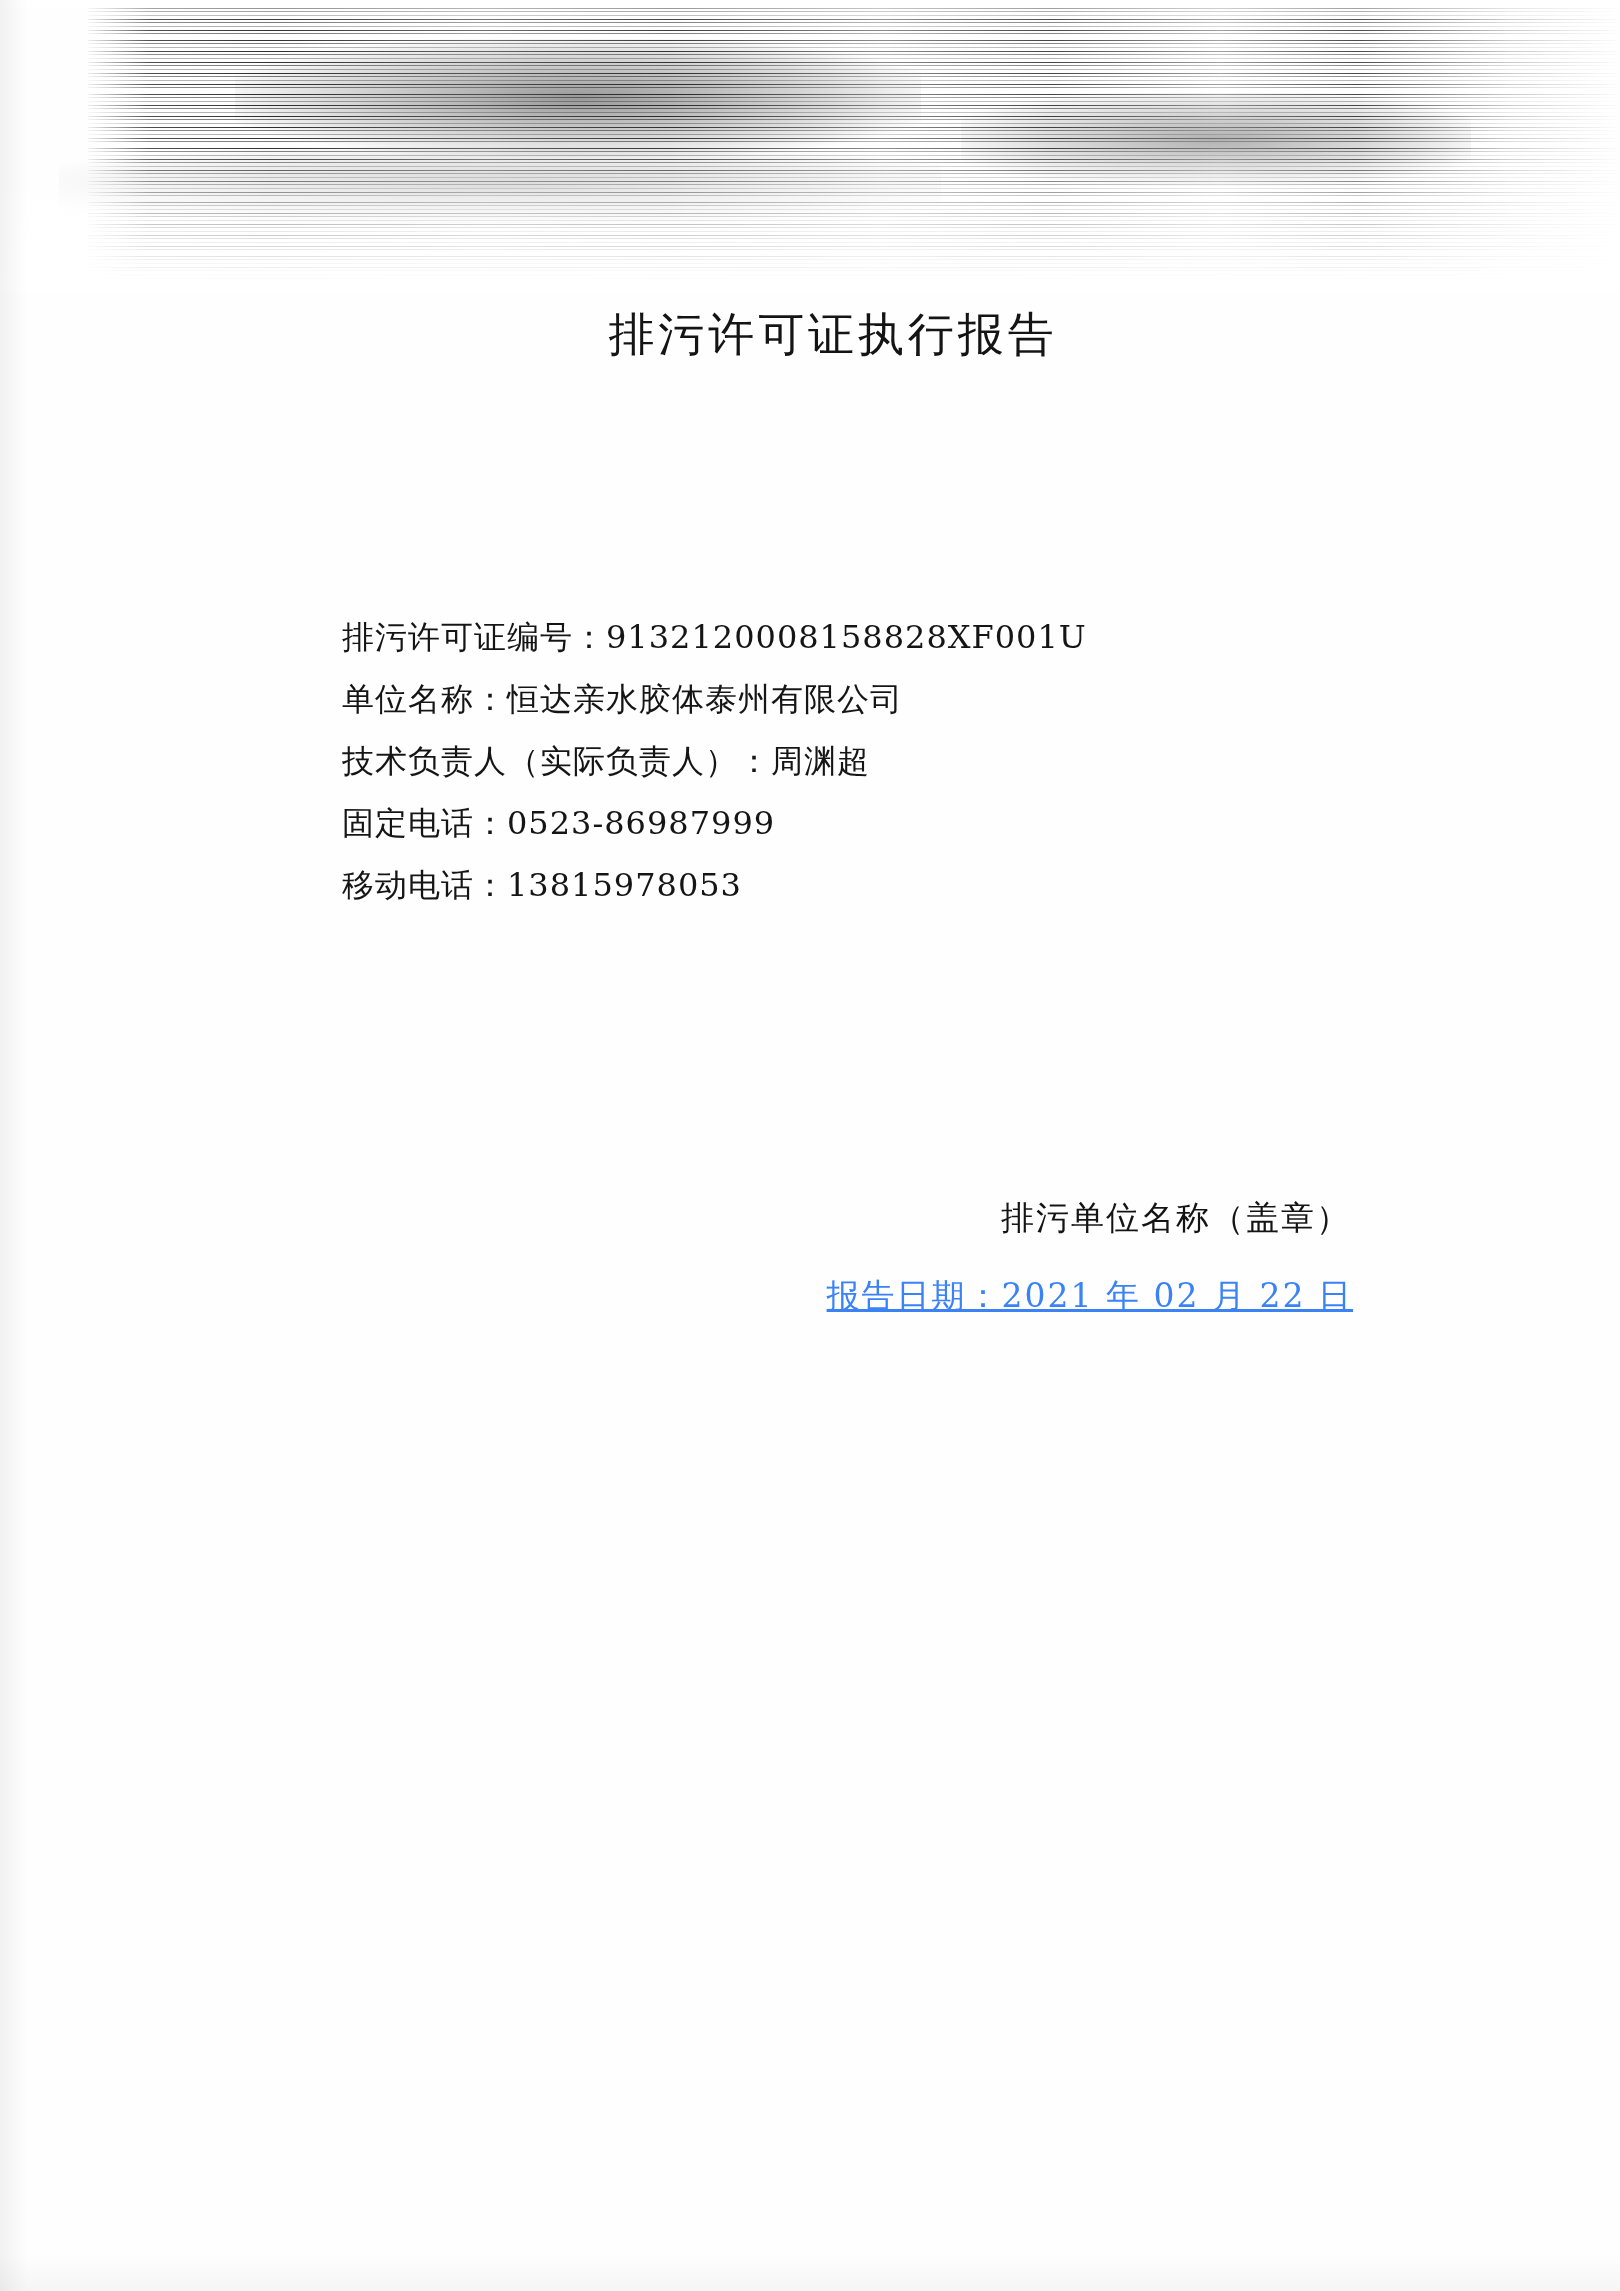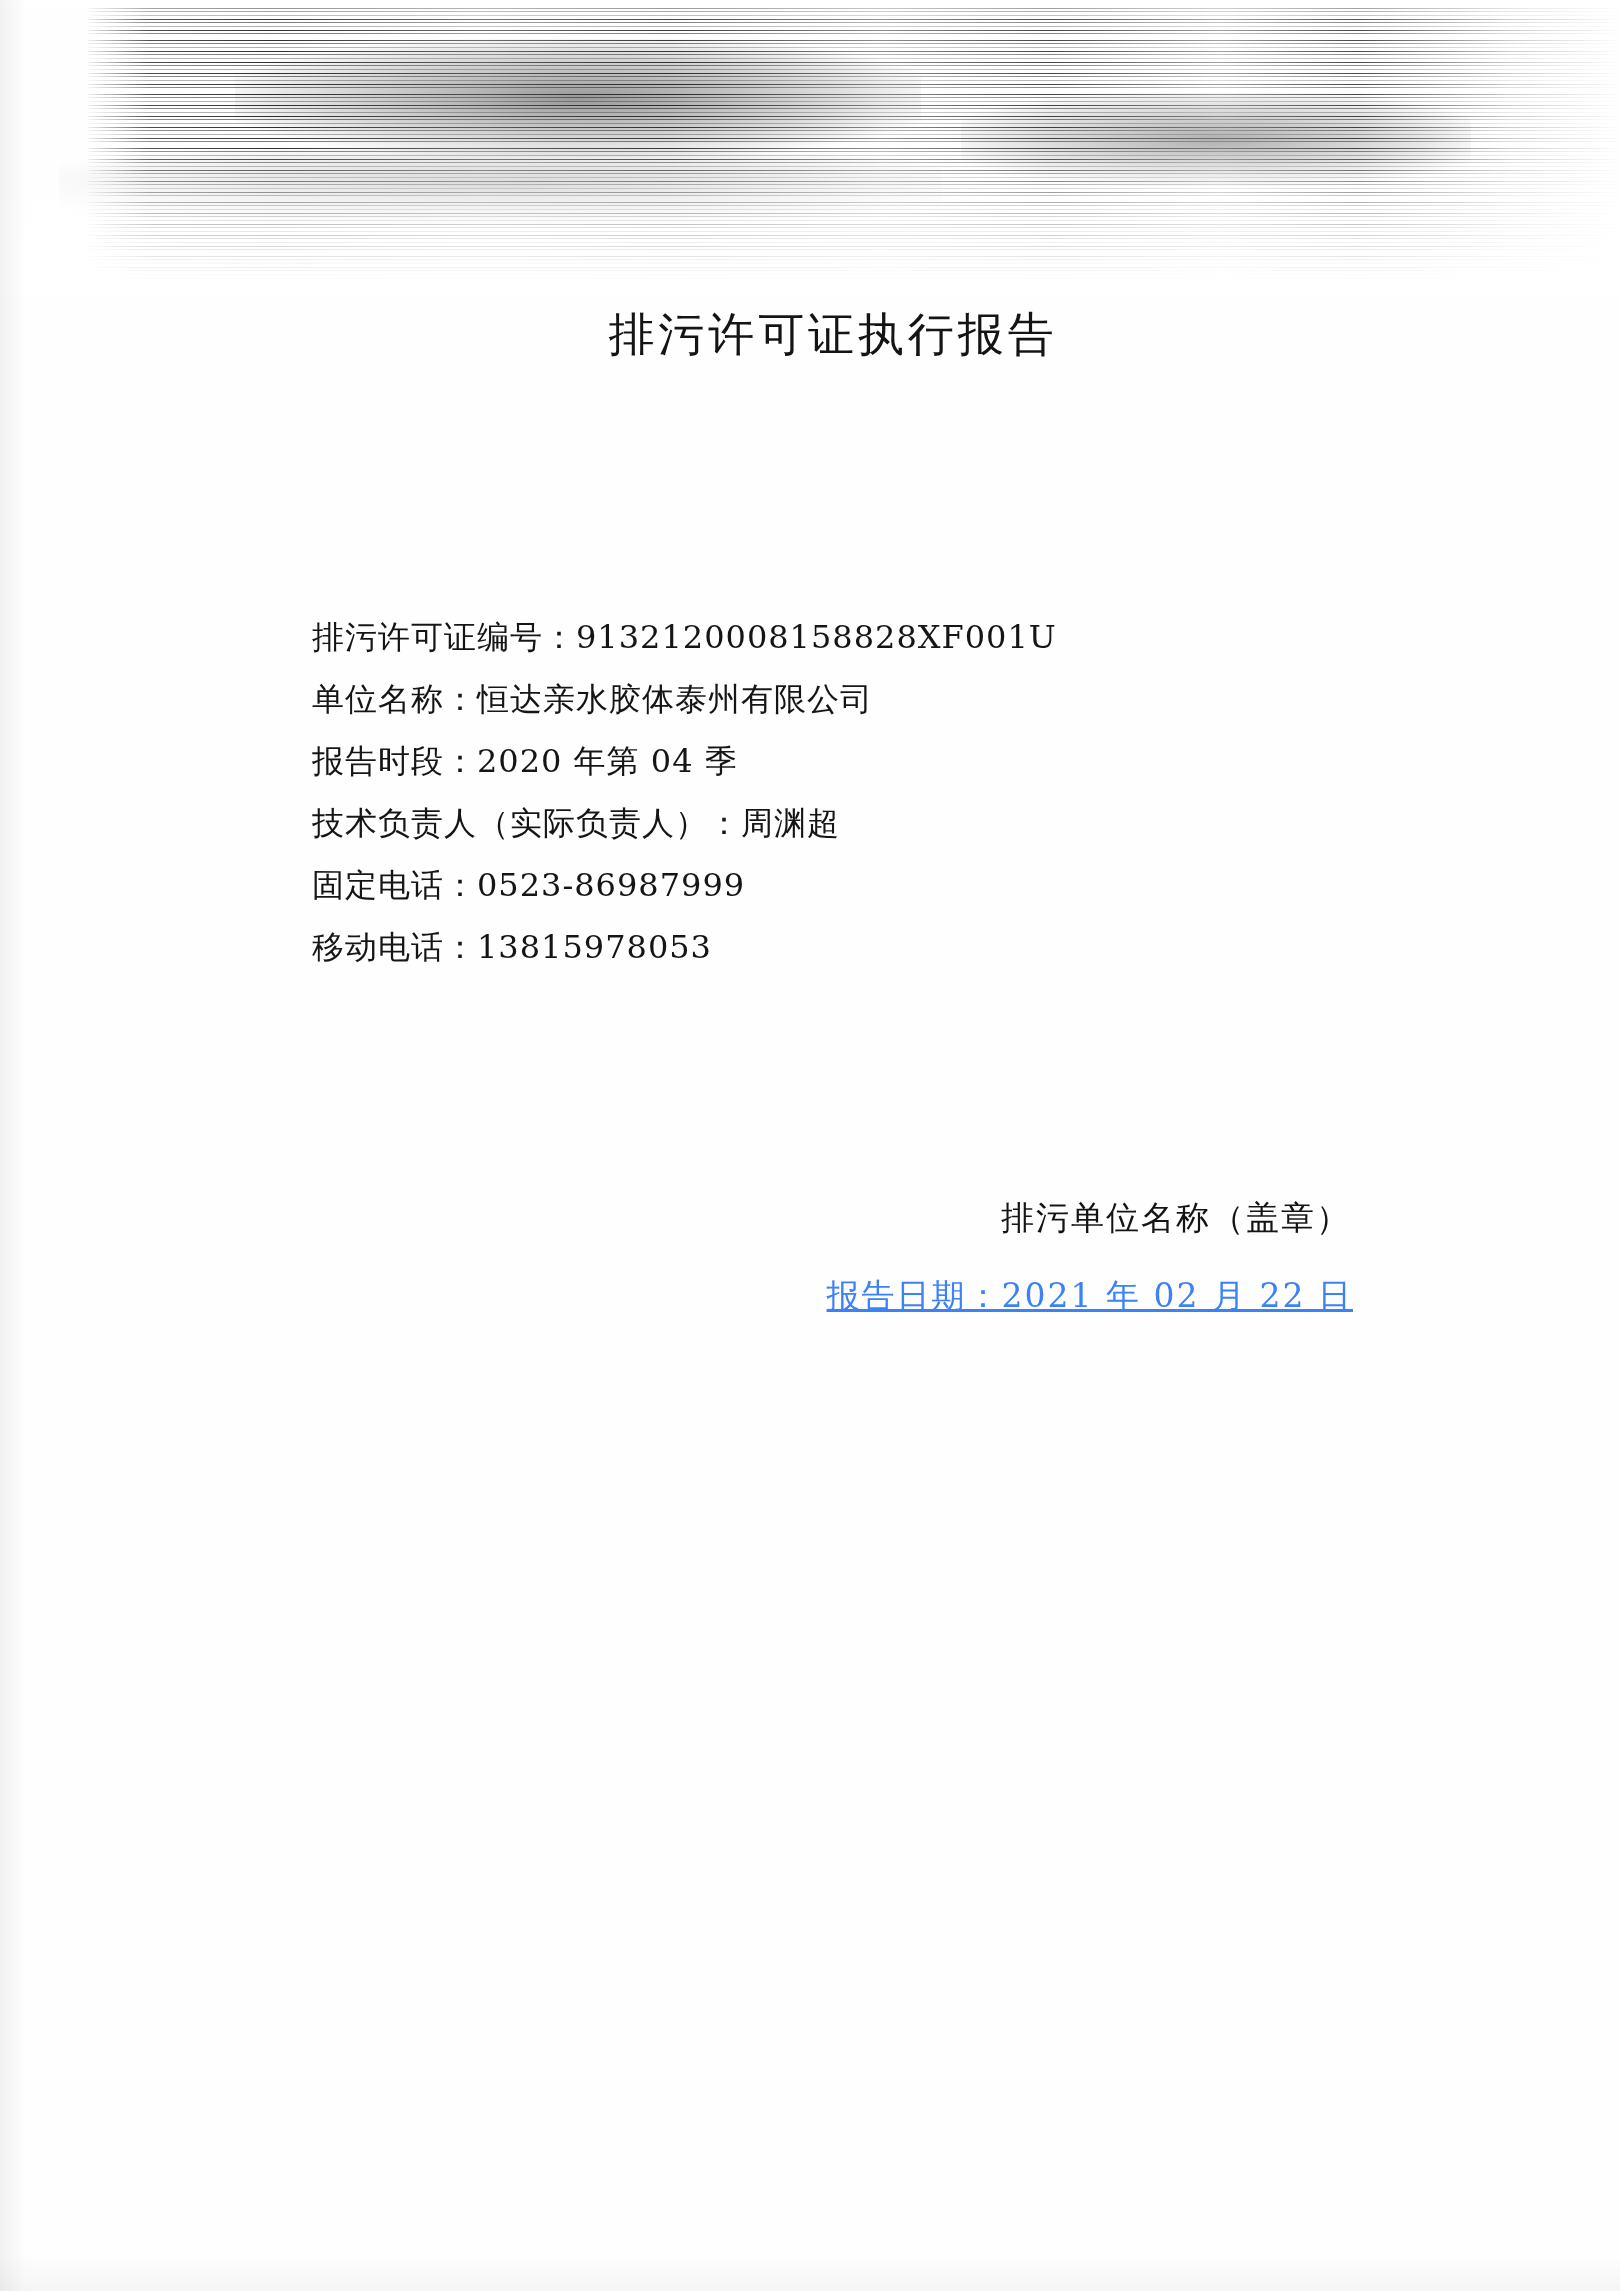--- a/index.html
+++ b/index.html
@@ -123,20 +123,21 @@
     left: 312px;
     top: 606px;
     width: 1078px;
   }
   .info-line {
     font-size: 32px;
     line-height: 62px;
     white-space: nowrap;
     color: #151515;
     letter-spacing: 1px;
+    margin-left: 30px;
   }
 
   
   .sign-company {
     position: absolute;
     left: 0;
     top: 1196px;
     width: 1343px;
     text-align: right;
     font-size: 33px;
@@ -178,21 +179,20 @@
     <div class="blot-c"></div>
     <div class="fade-top"></div>
     <div class="fade-bottom"></div>
   </div>
 
   <div class="title">排污许可证执行报告</div>
 
   <div class="info">
     <div class="info-line">排污许可证编号：9132120008158828XF001U</div>
     <div class="info-line">单位名称：恒达亲水胶体泰州有限公司</div>
-    <div class="info-line">报告时段：2020 年第 04 季</div>
     <div class="info-line">技术负责人（实际负责人）：周渊超</div>
     <div class="info-line">固定电话：0523-86987999</div>
     <div class="info-line">移动电话：13815978053</div>
   </div>
 
   <div class="sign-company">排污单位名称（盖章）</div>
   <div class="sign-date">报告日期：2021 年 02 月 22 日</div>
 
   <div class="edge-left"></div>
   <div class="edge-bottom"></div>

